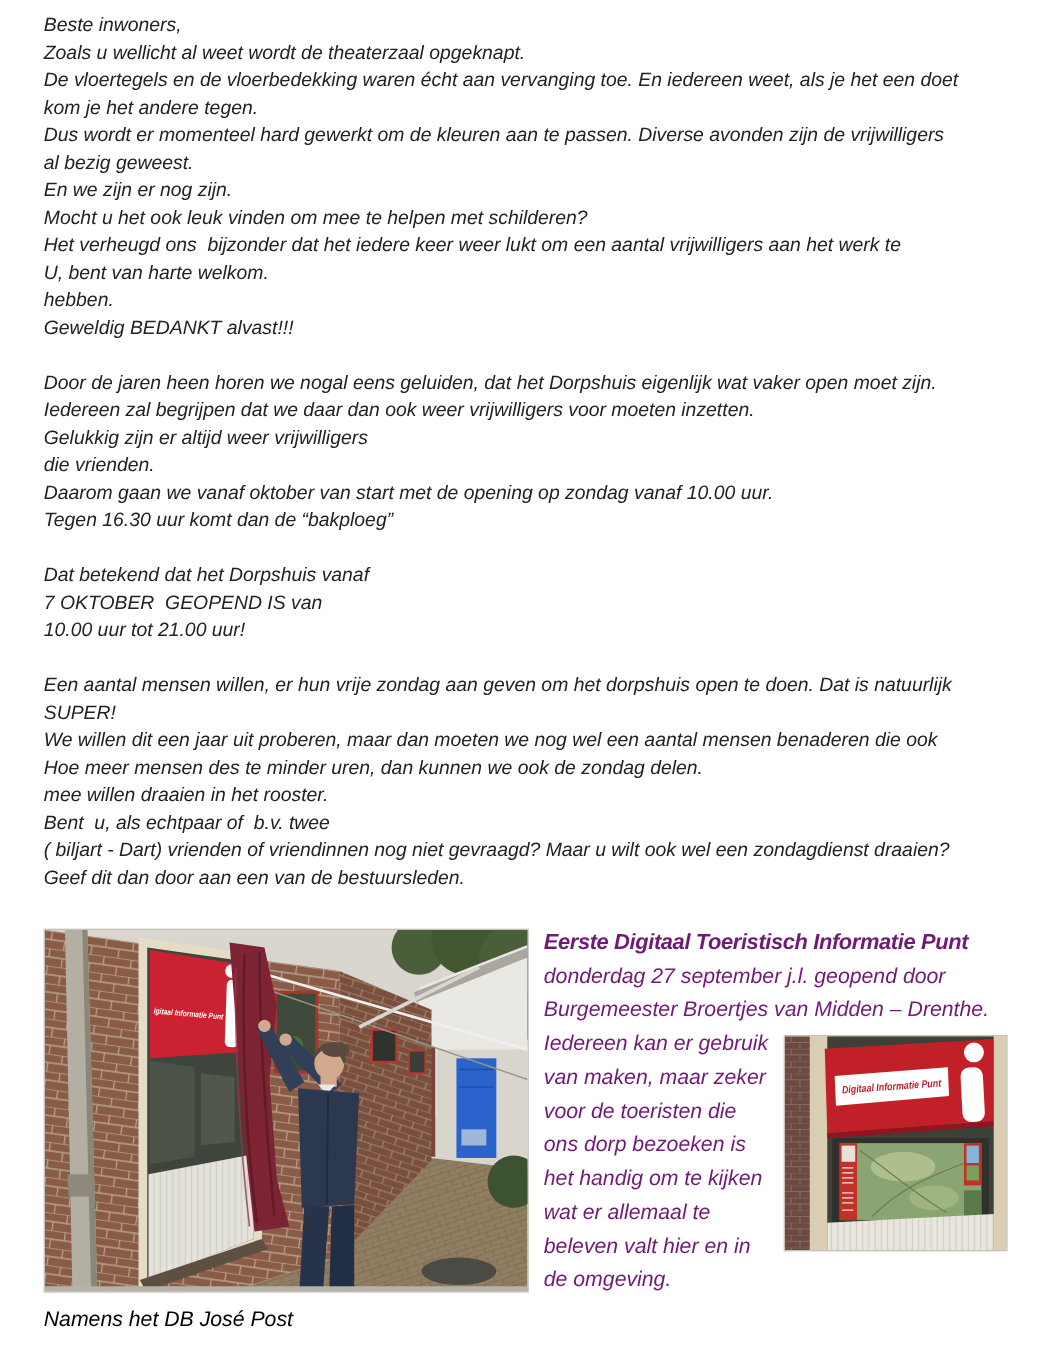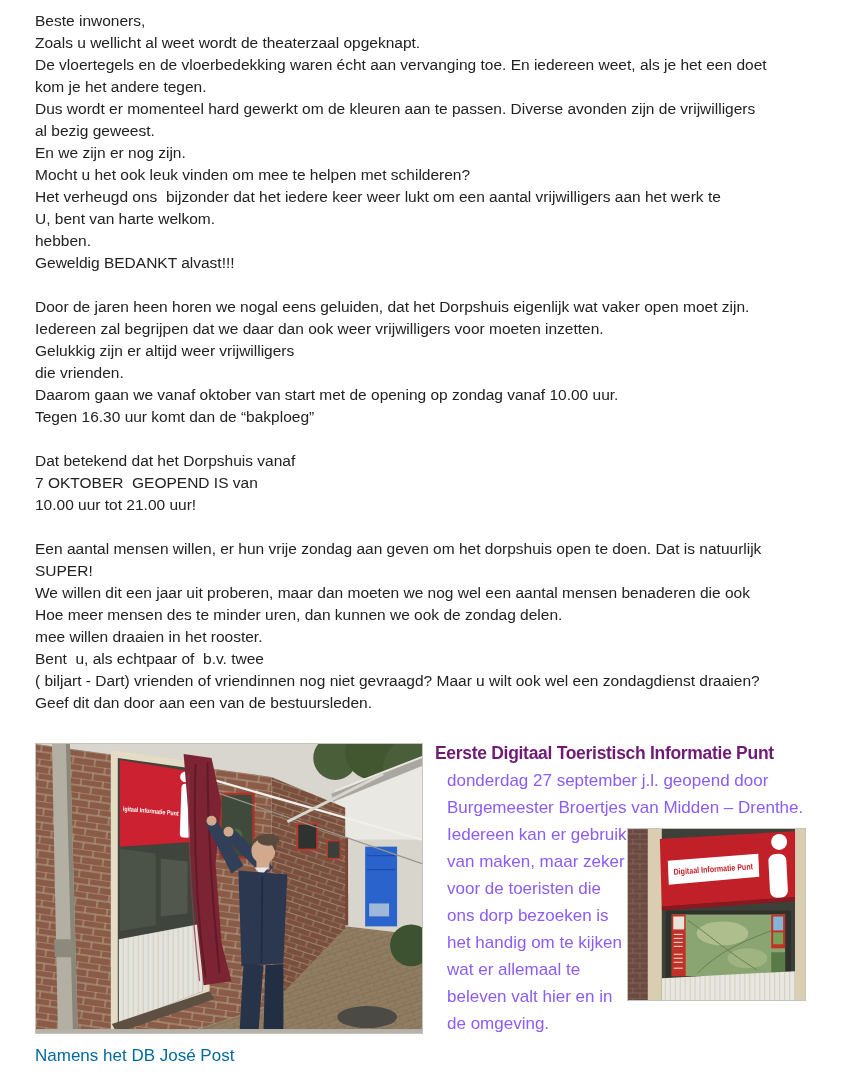--- a/index.html
+++ b/index.html
@@ -1,27 +1,27 @@
 <!DOCTYPE html>
 <html><head>
 <meta charset="utf-8">
 <style>
   html,body{margin:0;padding:0;background:#ffffff;}
   #page{position:relative;width:850px;height:1088px;background:#ffffff;overflow:hidden;
-        font-family:"Liberation Sans",sans-serif;color:#222222;}
+        font-family:"Liberation Sans",sans-serif;color:#222222;font-style:italic;}
   .letter{position:absolute;left:35px;top:10px;width:795px;}
   .line{white-space:pre;font-size:15.5px;line-height:22px;min-height:22px;}
   .article{position:absolute;left:435px;top:740px;width:400px;}
   .article-title{font-size:17.5px;font-weight:bold;line-height:27px;letter-spacing:-0.3px;white-space:pre;color:#701a75;}
-  .aline{font-size:17px;line-height:27px;min-height:27px;white-space:pre;color:#8b5cf6;margin-left:12px;}
+  .aline{font-size:17px;line-height:27px;min-height:27px;white-space:pre;color:#701a75;}
   .photo{position:absolute;border:1px solid #c6c3bb;box-sizing:border-box;background:#ddd;}
   #photo-left{left:35px;top:743px;width:388px;height:291px;}
   #photo-right{left:627px;top:828px;width:179px;height:173px;}
   .photo svg{display:block;width:100%;height:100%;}
-  .signature{position:absolute;left:35px;top:1046px;font-size:17px;color:#0369a1;white-space:pre;}
+  .signature{position:absolute;left:35px;top:1046px;font-size:17px;color:#000000;white-space:pre;}
 </style>
 </head>
 <body>
 
 <div id="page">
 
   <div class="letter">
     <div class="line">Beste inwoners,</div>
     <div class="line">Zoals u wellicht al weet wordt de theaterzaal opgeknapt.</div>
     <div class="line">De vloertegels en de vloerbedekking waren écht aan vervanging toe. En iedereen weet, als je het een doet</div>

